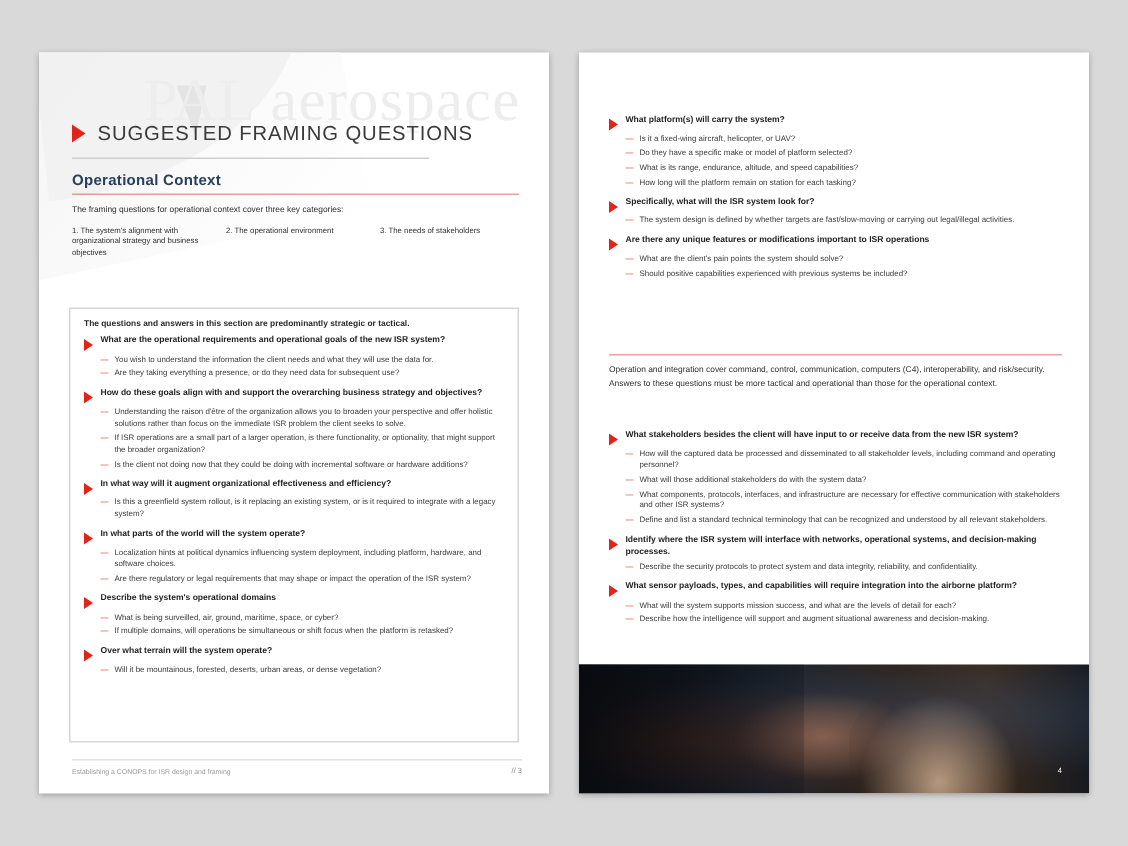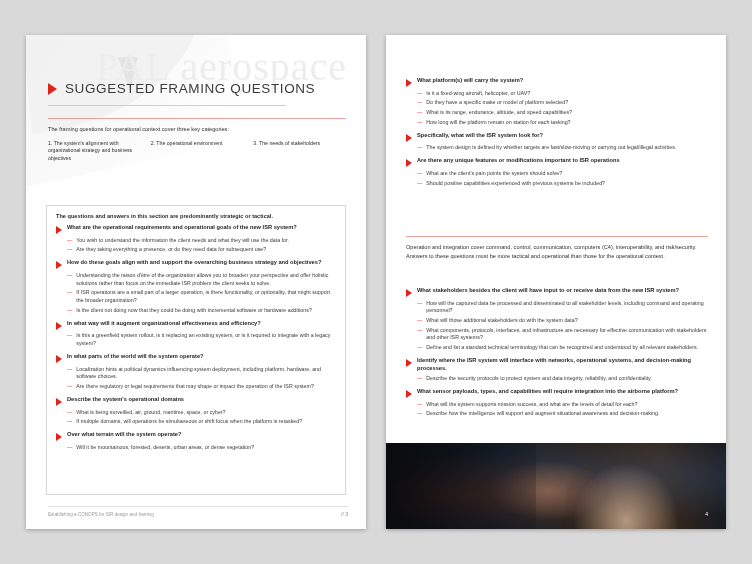--- a/index.html
+++ b/index.html
@@ -232,20 +232,21 @@
     <div class="bg-logo-mark"></div>
     <div class="bg-watermark">PAL aerospace</div>
 
     <div class="slide-title-row">
       <div class="chev"></div>
       <div class="slide-title">SUGGESTED FRAMING QUESTIONS</div>
     </div>
     <div class="title-rule"></div>
 
     <div style="position:absolute;left:22px;right:20px;top:80px;">
+      <div class="section-head">Operational Context</div>
       <div class="section-rule"></div>
       <div class="body-text" style="margin-top:6px;">The framing questions for operational context cover three key categories:</div>
       <div class="cat-row">
         <div class="cat">1.  The system's alignment with organizational strategy and business objectives</div>
         <div class="cat">2.  The operational environment</div>
         <div class="cat">3.  The needs of stakeholders</div>
       </div>
     </div>
 
     <div class="qbox" style="top:170px;bottom:34px;">

